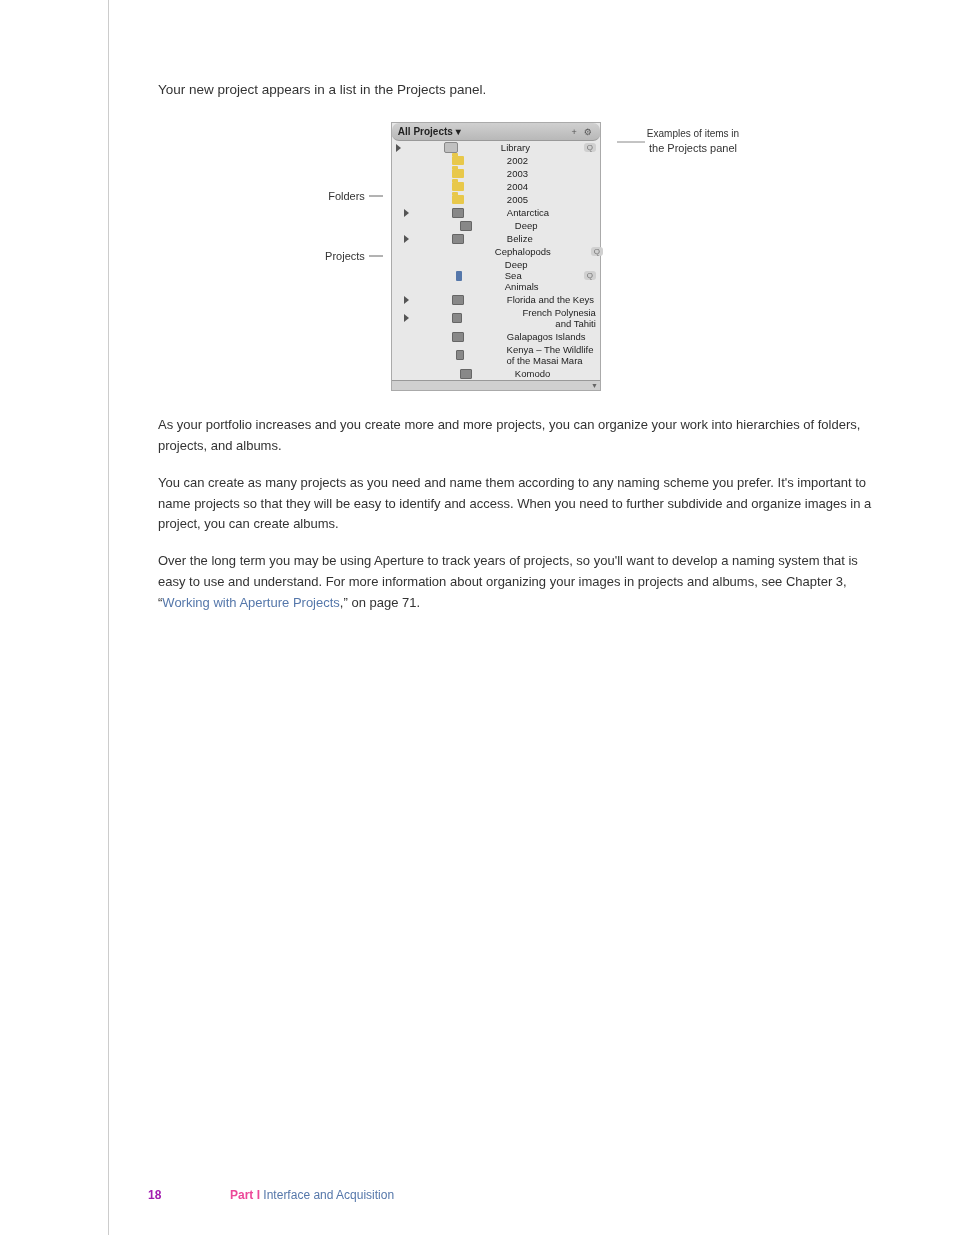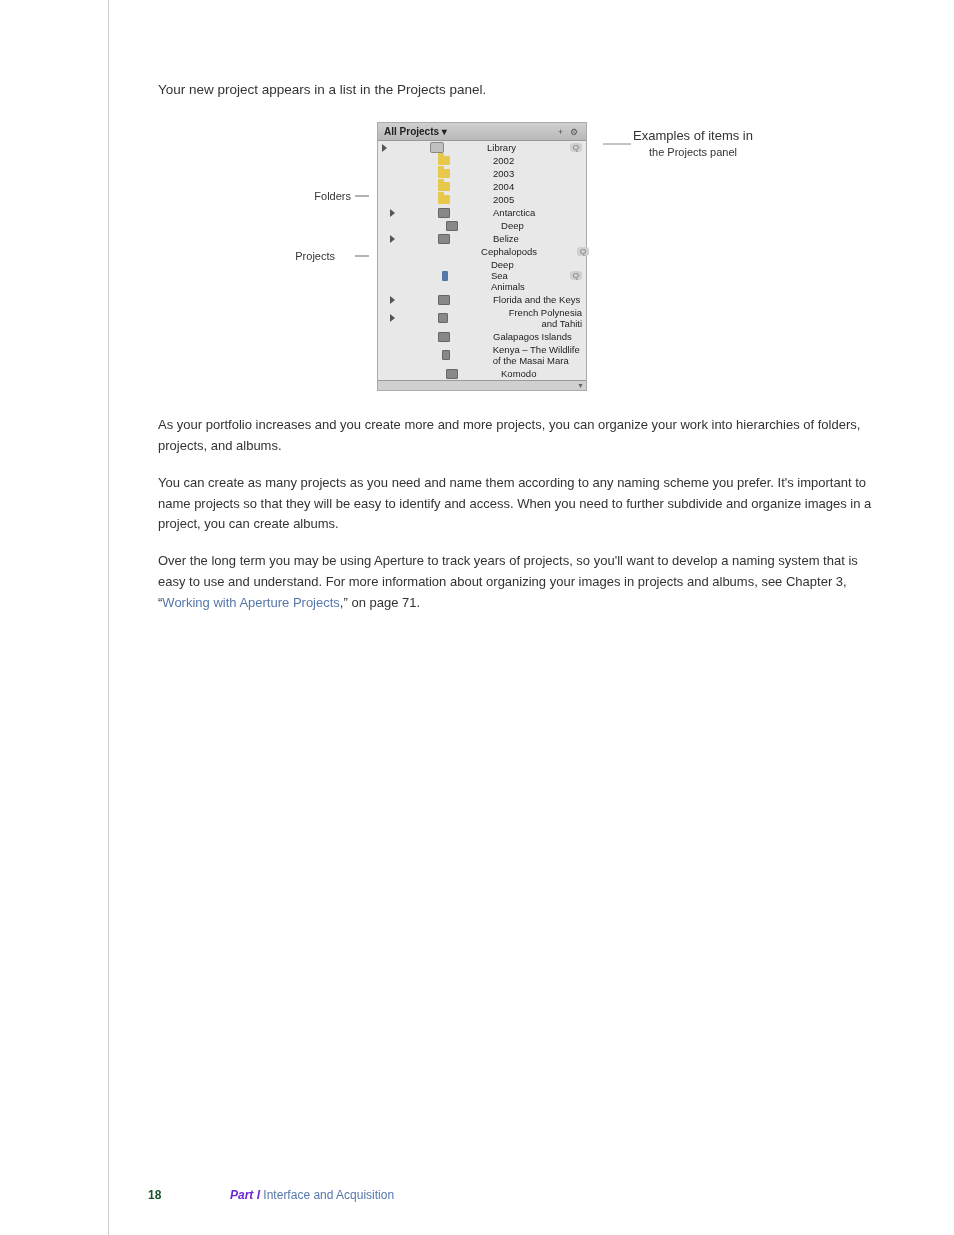--- a/index.html
+++ b/index.html
@@ -51,20 +51,21 @@
       position: relative;
     }
 
     .panel-header {
       background: linear-gradient(to bottom, #d0d0d0, #b8b8b8);
       border-bottom: 1px solid #999;
       padding: 3px 6px;
       display: flex;
       align-items: center;
       justify-content: space-between;
+      border-radius: 7px;
     }
 
     .panel-header-title {
       font-size: 10px;
       font-weight: bold;
       color: #222;
     }
 
     .panel-header-btns {
       display: flex;
@@ -194,21 +195,21 @@
       right: 0;
       display: flex;
       align-items: center;
     }
 
     .footer-page-num {
       position: absolute;
       left: 148px;
       font-family: Arial, Helvetica, sans-serif;
       font-size: 12px;
-      color: #14532d;
+      color: #a21caf;
       font-weight: bold;
     }
 
     .footer-chapter {
       position: absolute;
       left: 230px;
       font-family: Arial, Helvetica, sans-serif;
       font-size: 12px;
       color: #5577aa;
     }
@@ -236,21 +237,21 @@
         <div style="position:relative; width:70px; margin-right:8px; margin-top:30px; font-family:Arial,sans-serif; font-size:11px; color:#333;">
 
           <div style="position:absolute; top:38px; right:0; display:flex; align-items:center; white-space:nowrap;">
             <span style="margin-right:4px;">Folders</span>
             <svg width="14" height="2">
                 <line x1="0" y1="1" x2="14" y2="1" stroke="#666" stroke-width="1"></line>
               </svg>
           </div>
 
           <div style="position:absolute; top:98px; right:0; display:flex; align-items:center; white-space:nowrap;">
-            <span style="margin-right:20px;">Projects</span>
+            <span style="margin-right:4px;">Projects</span>
             <svg width="14" height="2">
                 <line x1="0" y1="1" x2="14" y2="1" stroke="#666" stroke-width="1"></line>
               </svg>
           </div>
         </div>
 
         <div class="panel-screenshot">
 
           <div class="panel-header">
             <span class="panel-header-title">All Projects ▾</span>
@@ -358,21 +359,21 @@
           </div>
         </div>
 
         <div style="margin-left:16px; padding-top:5px;">
 
           <div style="display:flex; align-items:center; margin-bottom:2px;">
             <svg width="30" height="10">
                 <line x1="0" y1="5" x2="28" y2="5" stroke="#888" stroke-width="1"></line>
               </svg>
             <div>
-              <div style="font-family:Arial,sans-serif; font-size:13px; color:#333; line-height:1.4;">Examples of items in</div>
+              <div style="font-family:Arial,sans-serif; font-size:10px; color:#333; line-height:1.4;">Examples of items in</div>
               <div style="font-family:Arial,sans-serif; font-size:11px; color:#333; line-height:1.4;text-align:center;">the Projects panel</div>
             </div>
           </div>
         </div>
 
       </div>
     </div>
 
     <div class="body-paragraphs">
       <p class="body-paragraph">As your portfolio increases and you create more and more projects, you can organize your work into hierarchies of folders, projects, and albums.</p>
@@ -380,18 +381,18 @@
       <p class="body-paragraph">
         <span>Over the long term you may be using Aperture to track years of projects, so you'll want to develop a naming system that is easy to use and understand. For more information about organizing your images in projects and albums, see Chapter 3, “</span><a class="link-text" href="#">Working with Aperture Projects</a><span>,” on page 71.</span>
       </p>
     </div>
 
   </div>
 
   <div class="footer">
     <span class="footer-page-num">18</span>
     <span class="footer-chapter">
-      <span style="font-weight:bold; color:#6d28d9;font-style:italic;">Part I</span>
+      <span style="font-weight:bold; color:#ec4899;">Part I</span>
       <span style="color:#5577aa;">    Interface and Acquisition</span>
     </span>
   </div>
 
 </div>
 
 </body></html>

